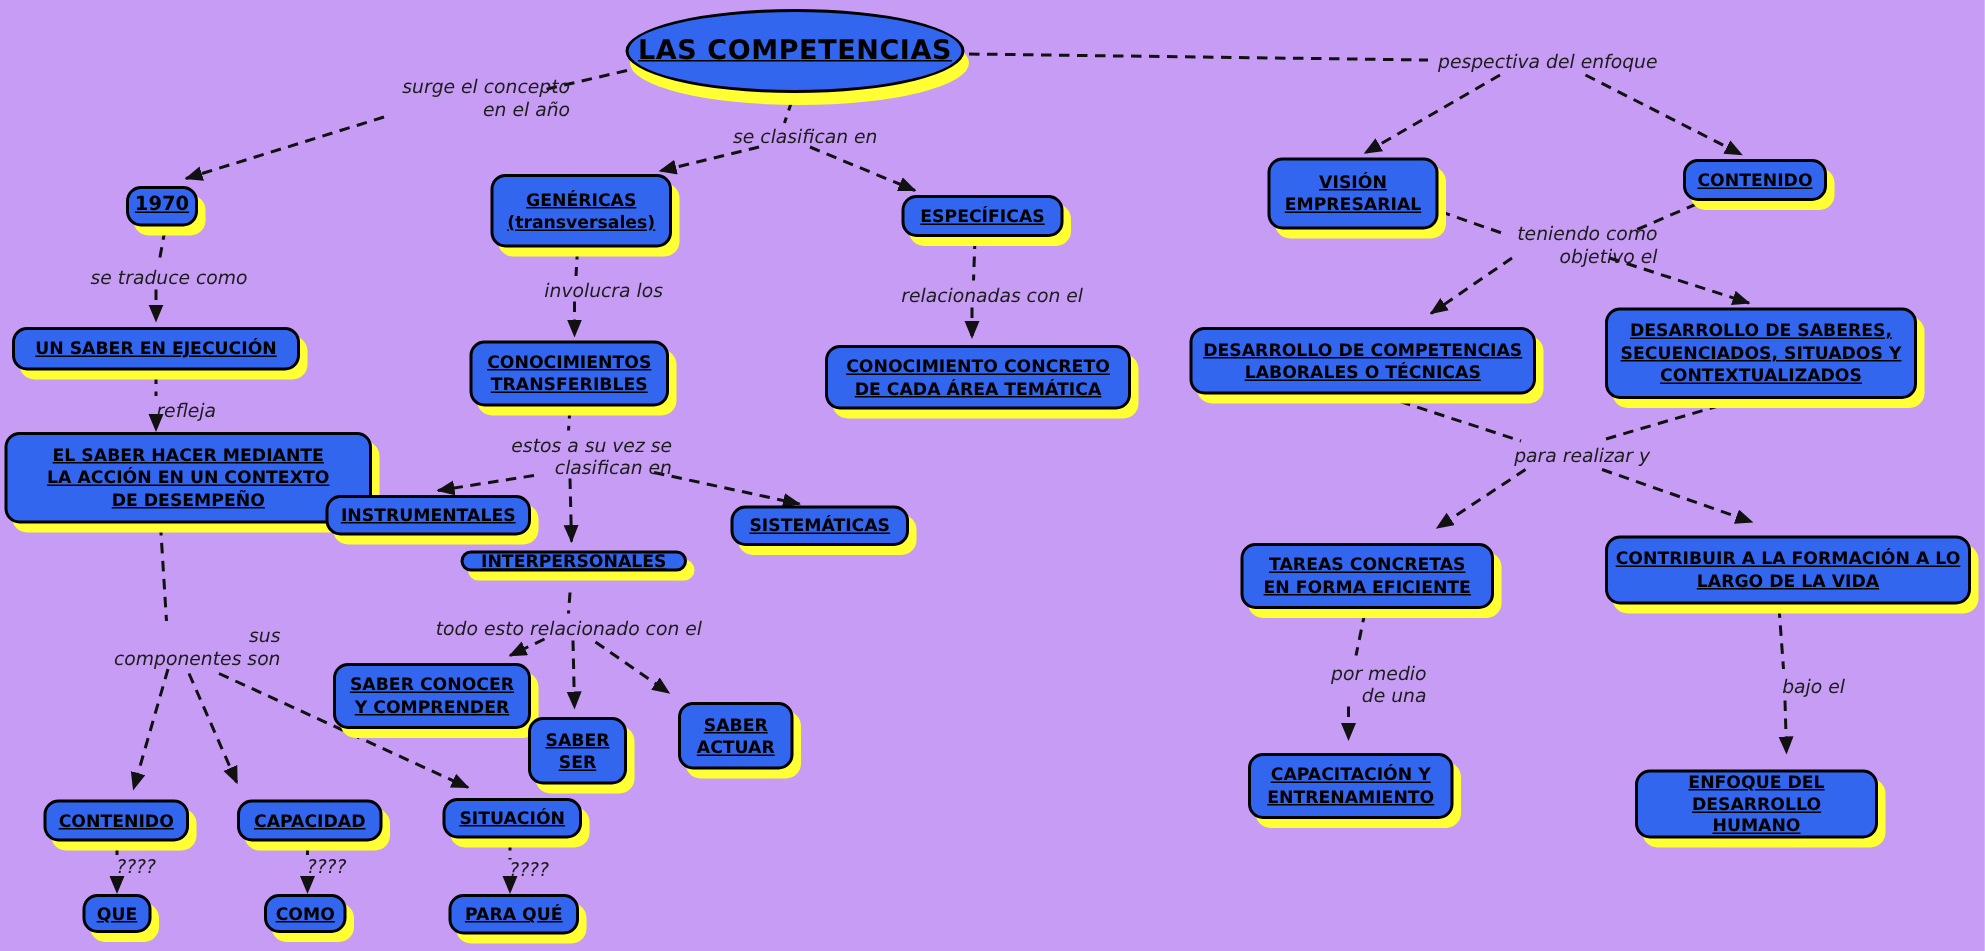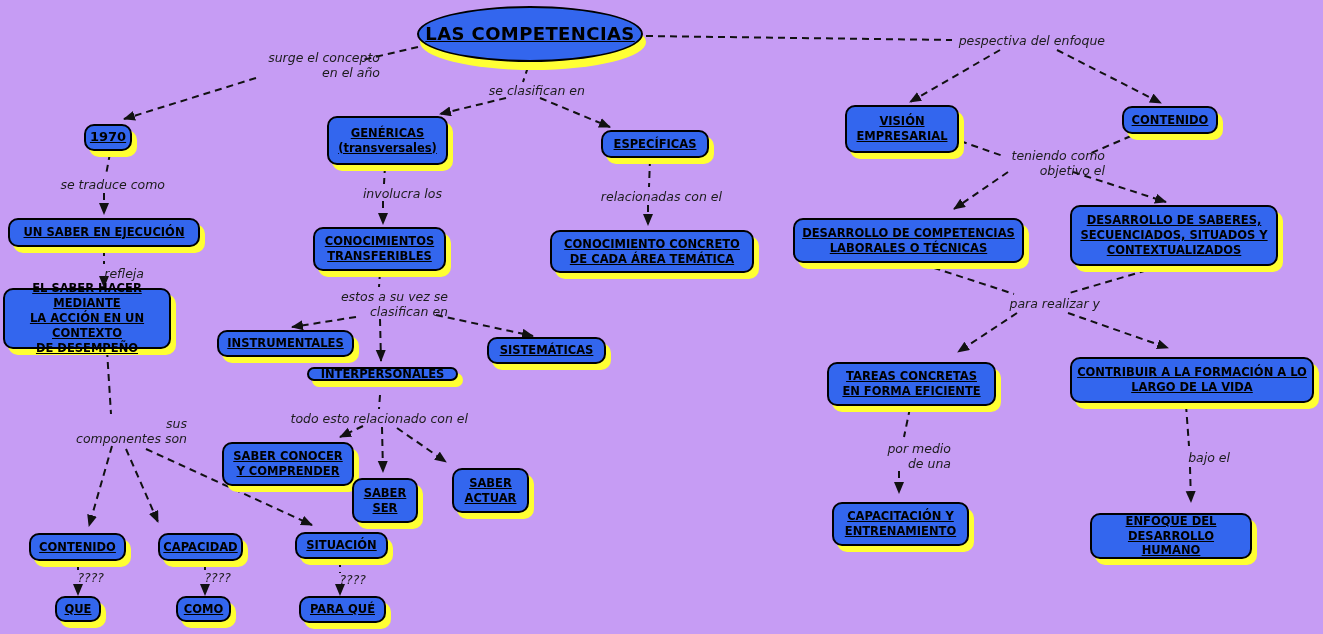--- a/index.html
+++ b/index.html
@@ -97,25 +97,25 @@
     <line x1="910" y1="408" x2="904" y2="437"></line>
     <line x1="899" y1="471" x2="899" y2="493" marker-end="url(#arw)"></line>
     <line x1="1186" y1="405" x2="1189" y2="446"></line>
     <line x1="1190" y1="467" x2="1191" y2="502" marker-end="url(#arw)"></line>
   </svg>
 
   <div class="node ellipse" style="left:417px;top:6px;width:226px;height:56px">LAS COMPETENCIAS</div>
 
   <div class="node" style="left:84px;top:124px;width:48px;height:27px;font-size:13px">1970</div>
   <div class="node" style="left:8px;top:218px;width:192px;height:29px">UN SABER EN EJECUCIÓN</div>
-  <div class="node" style="left:3px;top:288px;width:168px;height:61px">EL SABER HACER MEDIANTE
+  <div class="node" style="left:3px;top:288px;width:245px;height:61px">EL SABER HACER MEDIANTE
 LA ACCIÓN EN UN CONTEXTO
 DE DESEMPEÑO</div>
   <div class="node" style="left:29px;top:533px;width:97px;height:28px">CONTENIDO</div>
-  <div class="node" style="left:158px;top:533px;width:85px;height:28px">CAPACIDAD</div>
+  <div class="node" style="left:158px;top:533px;width:97px;height:28px">CAPACIDAD</div>
   <div class="node" style="left:295px;top:532px;width:93px;height:27px">SITUACIÓN</div>
   <div class="node" style="left:55px;top:596px;width:46px;height:26px">QUE</div>
   <div class="node" style="left:176px;top:596px;width:55px;height:26px">COMO</div>
   <div class="node" style="left:299px;top:596px;width:87px;height:27px">PARA QUÉ</div>
 
   <div class="node" style="left:327px;top:116px;width:121px;height:49px">GENÉRICAS
 (transversales)</div>
   <div class="node" style="left:313px;top:227px;width:133px;height:44px">CONOCIMIENTOS
 TRANSFERIBLES</div>
   <div class="node" style="left:217px;top:330px;width:137px;height:27px">INSTRUMENTALES</div>

